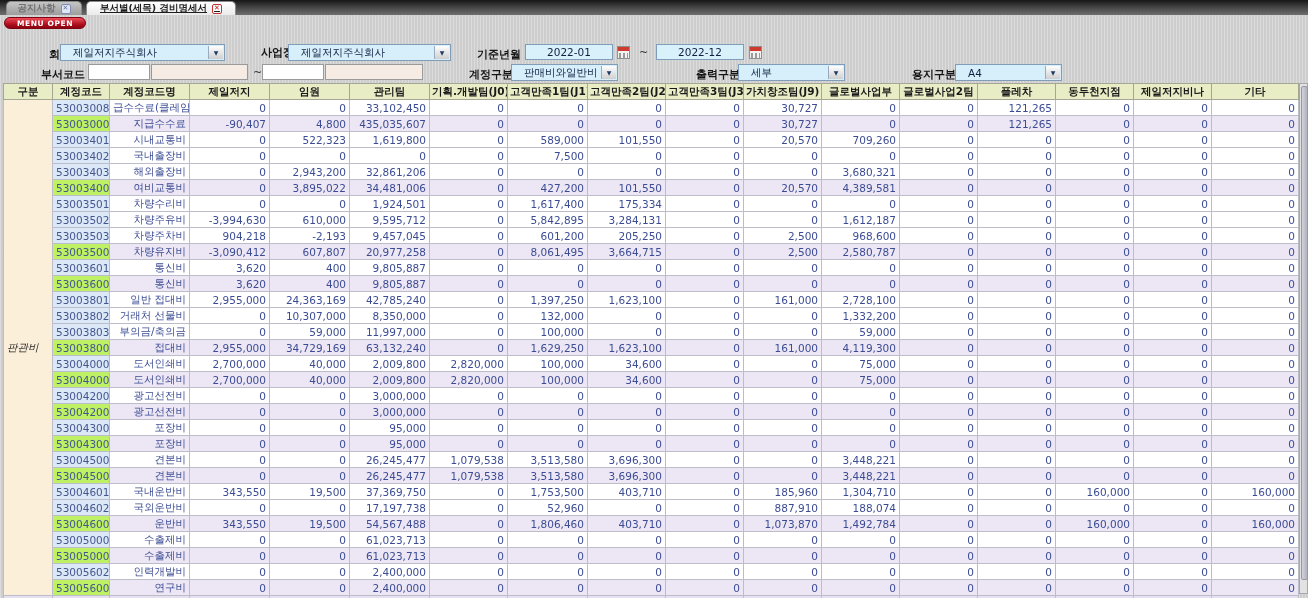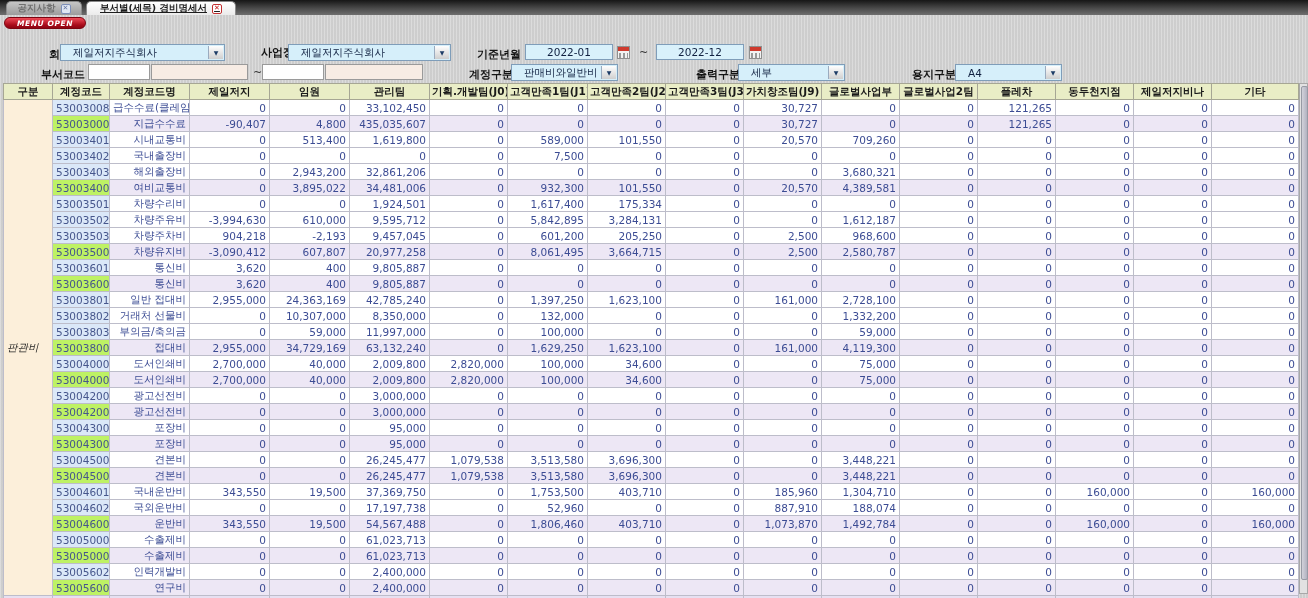--- a/index.html
+++ b/index.html
@@ -17,21 +17,21 @@
     font-size:9.5px;font-weight:bold;box-sizing:border-box;border:1px solid #8a8a8a;border-bottom:none;}
   .tab.inactive{left:6px;width:76px;background:linear-gradient(#c6c6c6,#9c9c9c);color:#707070;}
   .tab.active{left:86px;width:150px;background:linear-gradient(#ffffff,#ebebeb);color:#1d1d1d;text-decoration:underline;}
   .closebox{width:10px;height:10px;border-radius:2px;display:flex;align-items:center;justify-content:center;
     font-size:7px;line-height:1;box-sizing:border-box;cursor:pointer;}
   .closebox.gray{background:#dfe6f2;border:1px solid #7d8fb8;color:#6b7ba6;}
   .closebox.red{background:#fff;border:1px solid #c23030;color:#c21515;font-weight:bold;}
   
   .menu-open{position:absolute;left:4px;top:17px;width:82px;height:12px;border-radius:7px;
     background:linear-gradient(#ef4a57,#a80b1a 70%,#8c0512);border:1px solid #7c0410;
-    color:#fff;font-size:7.5px;font-weight:bold;font-style:italic;letter-spacing:.6px;
+    color:#fff;font-size:7.5px;font-weight:bold;letter-spacing:.6px;
     display:flex;align-items:center;justify-content:center;box-sizing:border-box;cursor:pointer;}
   
   .flabel{position:absolute;font-size:11px;font-weight:bold;color:#141414;white-space:nowrap;padding-left:14px;}
   .sel{position:absolute;height:17px;background:#d6effa;border:1px solid #7f9db9;box-sizing:border-box;
     font-size:10.5px;color:#102040;display:flex;align-items:center;padding-left:12px;cursor:pointer;}
   .sel .arrowbtn{position:absolute;right:1px;top:1px;bottom:1px;width:14px;
     background:linear-gradient(#fefefe,#cfcfcf);border-left:1px solid #9aabbf;
     display:flex;align-items:center;justify-content:center;font-size:6px;color:#1d3c66;}
   .datein{position:absolute;height:16px;background:#d9f1fb;border:1px solid #7f9db9;box-sizing:border-box;
     font-size:10.5px;color:#102040;text-align:center;line-height:14px;}
@@ -195,21 +195,21 @@
         <td class="num">0</td>
         <td class="num">121,265</td>
         <td class="num">0</td>
         <td class="num">0</td>
         <td class="num">0</td>
       </tr>
       <tr>
         <td class="code">53003401</td>
         <td class="name">시내교통비</td>
         <td class="num">0</td>
-        <td class="num">513,400</td>
+        <td class="num">522,323</td>
         <td class="num">1,619,800</td>
         <td class="num">0</td>
         <td class="num">589,000</td>
         <td class="num">101,550</td>
         <td class="num">0</td>
         <td class="num">20,570</td>
         <td class="num">709,260</td>
         <td class="num">0</td>
         <td class="num">0</td>
         <td class="num">0</td>
@@ -252,21 +252,21 @@
         <td class="num">0</td>
         <td class="num">0</td>
       </tr>
       <tr class="sumrow">
         <td class="code">53003400</td>
         <td class="name">여비교통비</td>
         <td class="num">0</td>
         <td class="num">3,895,022</td>
         <td class="num">34,481,006</td>
         <td class="num">0</td>
-        <td class="num">932,300</td>
+        <td class="num">427,200</td>
         <td class="num">101,550</td>
         <td class="num">0</td>
         <td class="num">20,570</td>
         <td class="num">4,389,581</td>
         <td class="num">0</td>
         <td class="num">0</td>
         <td class="num">0</td>
         <td class="num">0</td>
         <td class="num">0</td>
       </tr>

